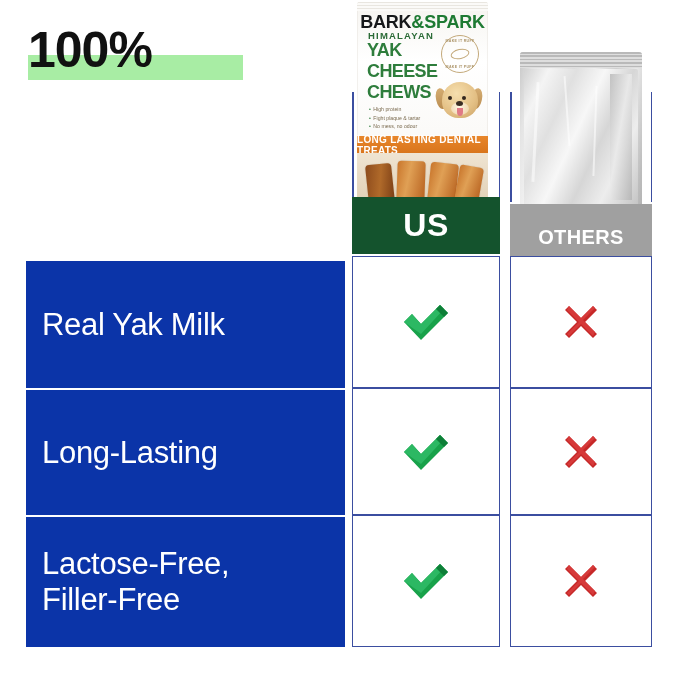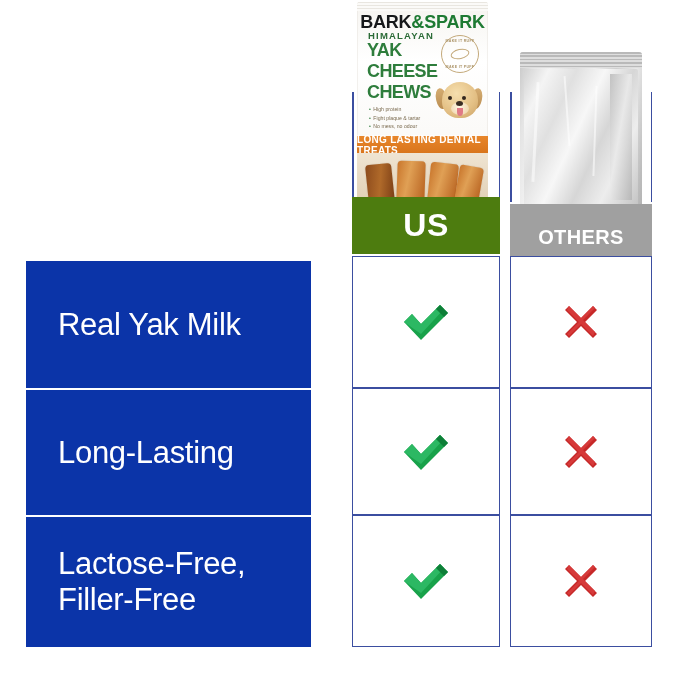--- a/index.html
+++ b/index.html
@@ -42,26 +42,26 @@
     background: #a8eda4;
     left: 0;
   }
   #bar-1 { top: 37px; height: 25px; width: 215px; }
   #bar-2 { top: 37px; height: 25px; width: 248px; }
 
   
   .feature-box {
     position: absolute;
     left: 26px;
-    width: 285px;
+    width: 319px;
     background: #0b34a8;
     box-sizing: border-box;
     display: flex;
     align-items: center;
-    padding-left: 32px;
+    padding-left: 16px;
   }
   .feature-label {
     color: #ffffff;
     font-size: 31px;
     line-height: 36px;
     font-weight: 400;
     letter-spacing: -0.3px;
   }
   #feature-0 { top: 261px; height: 127px; }
   #feature-1 { top: 390px; height: 125px; }
@@ -73,21 +73,21 @@
     display: flex;
     align-items: center;
     justify-content: center;
     box-sizing: border-box;
   }
   #col-header-us {
     left: 352px;
     top: 197px;
     width: 148px;
     height: 57px;
-    background: #4d7c0f;
+    background: #14532d;
   }
   #col-header-others {
     left: 510px;
     top: 204px;
     width: 142px;
     height: 66px;
     background: #a0a0a0;
   }
   .col-header-label {
     color: #ffffff;
@@ -286,20 +286,24 @@
     position: absolute; background: rgba(255,255,255,0.55);
   }
   #oth-crease-1 { left: 14px; top: 30px; width: 3px; height: 100px; transform: rotate(3deg); }
   #oth-crease-2 { left: 46px; top: 24px; width: 2px; height: 70px; transform: rotate(-4deg); }
   #oth-crease-3 { left: 74px; top: 34px; width: 2px; height: 90px; transform: rotate(2deg); }
 </style>
 </head>
 <body>
 
 <div id="headline">
+  <div class="head-line">
+    <span class="hl-bar" id="bar-1"></span>
+    <span class="hl-text">100%</span>
+  </div>
 </div>
 
 <div class="feature-box" id="feature-0">
   <div class="feature-label">Real Yak Milk</div>
 </div>
 <div class="feature-box" id="feature-1">
   <div class="feature-label">Long-Lasting</div>
 </div>
 <div class="feature-box" id="feature-2">
   <div class="feature-label">Lactose-Free,<br>Filler-Free</div>

